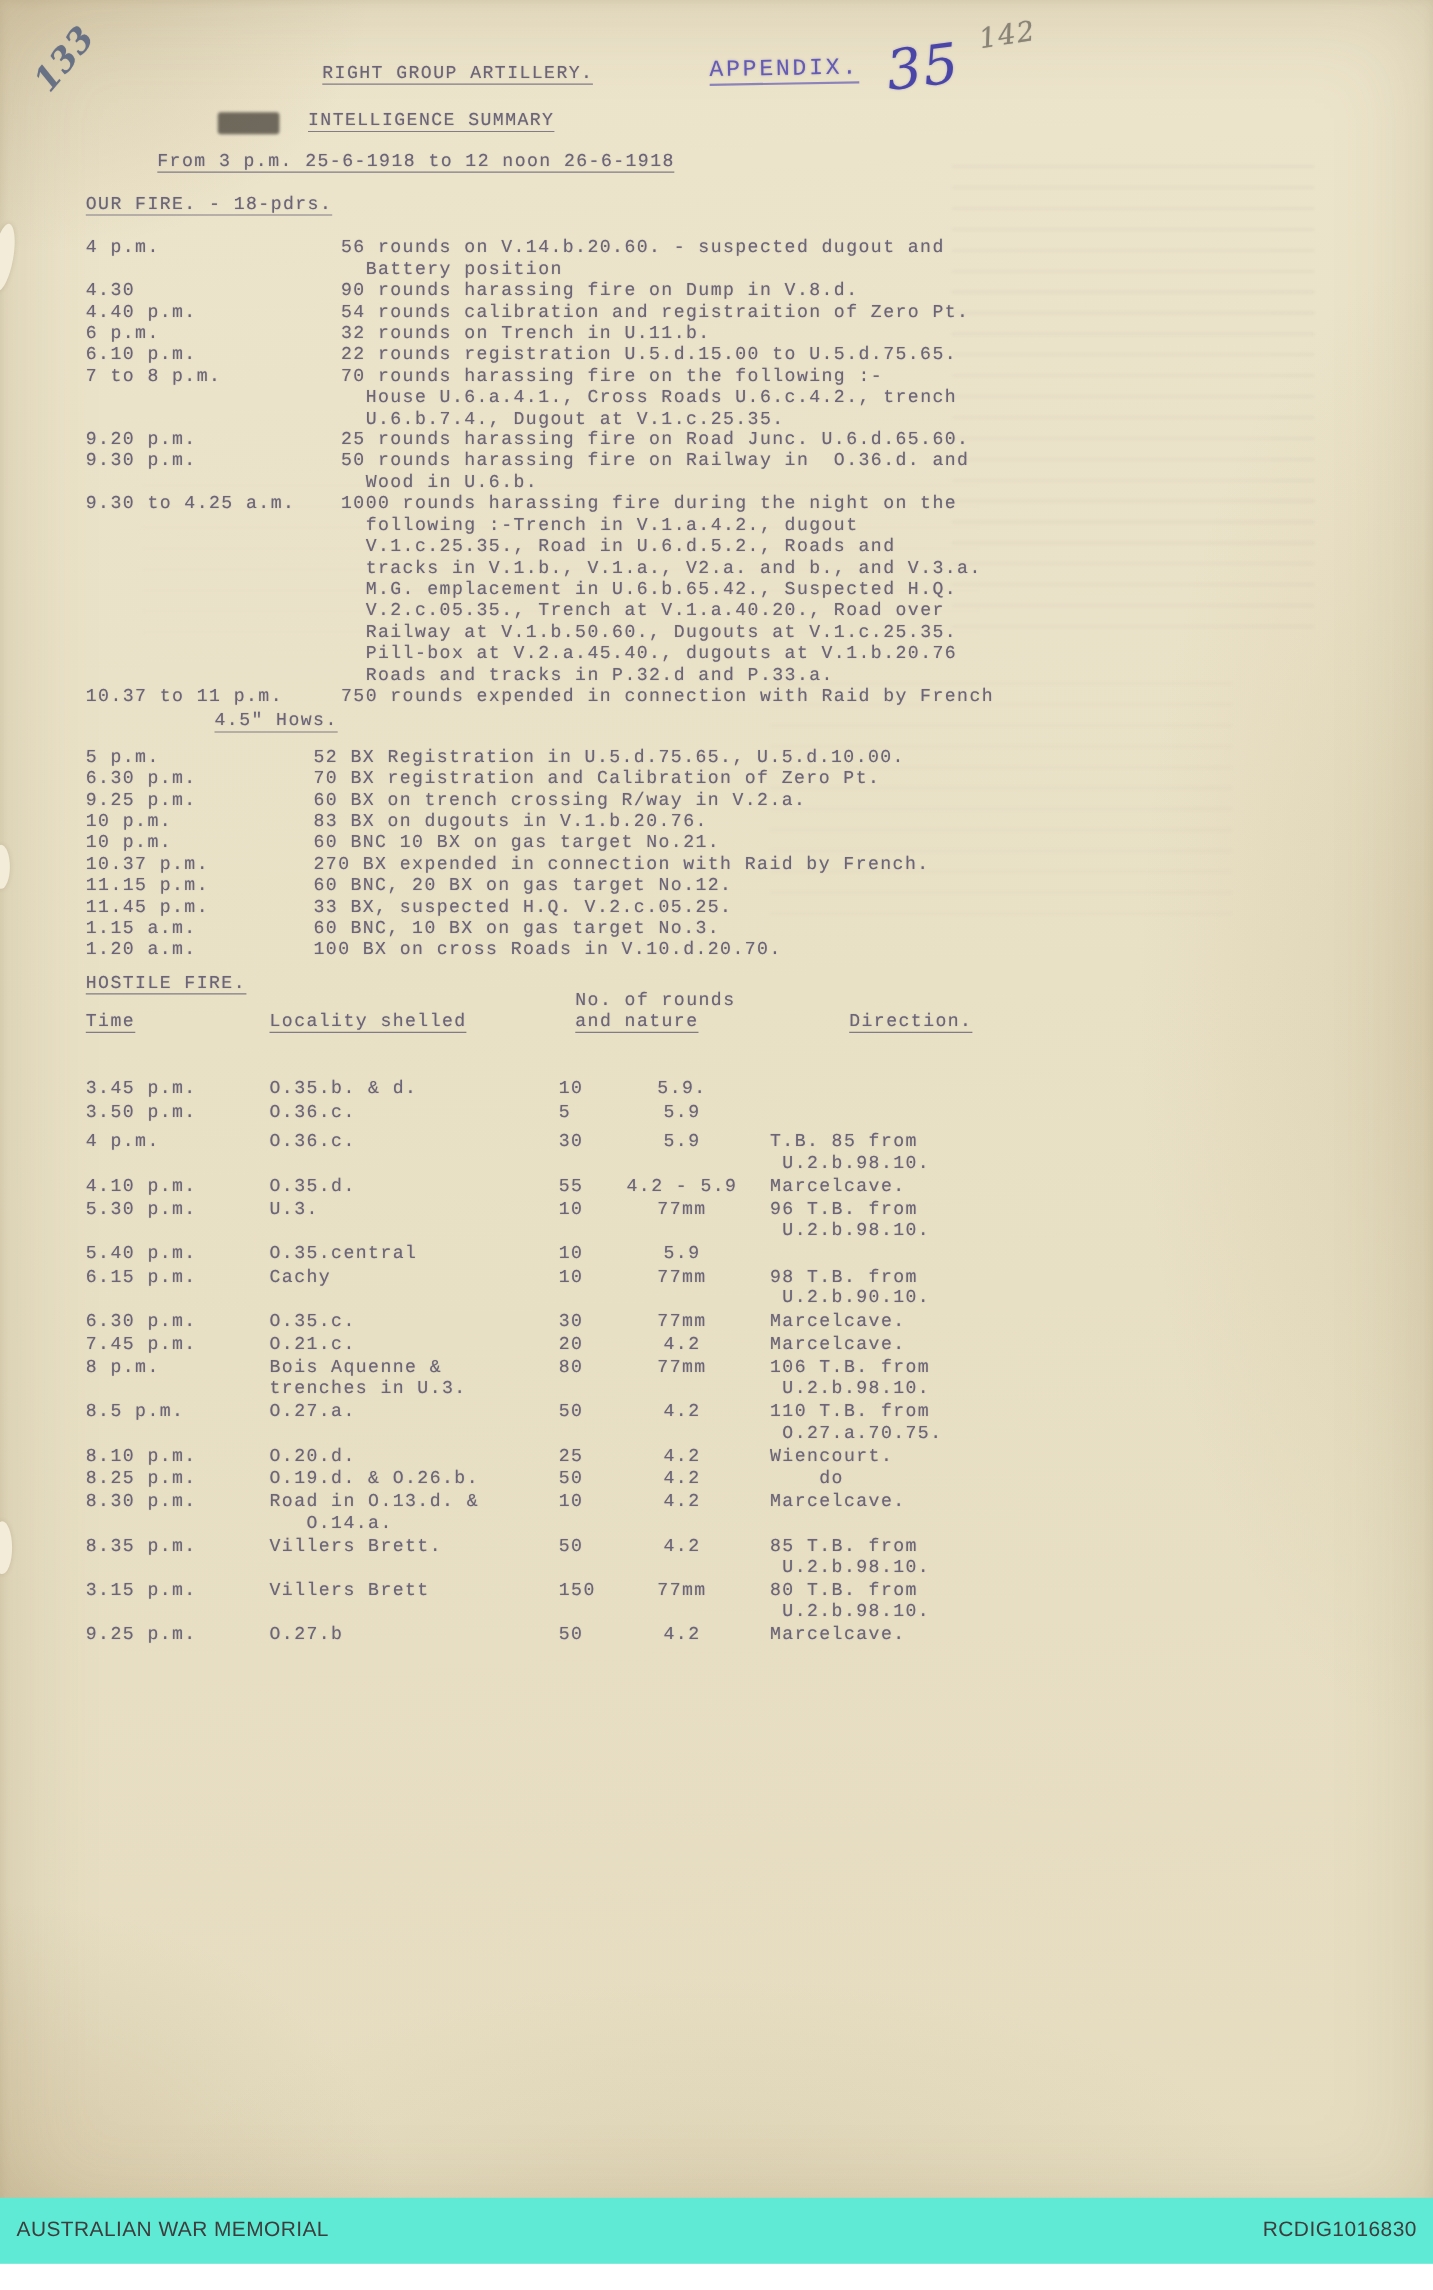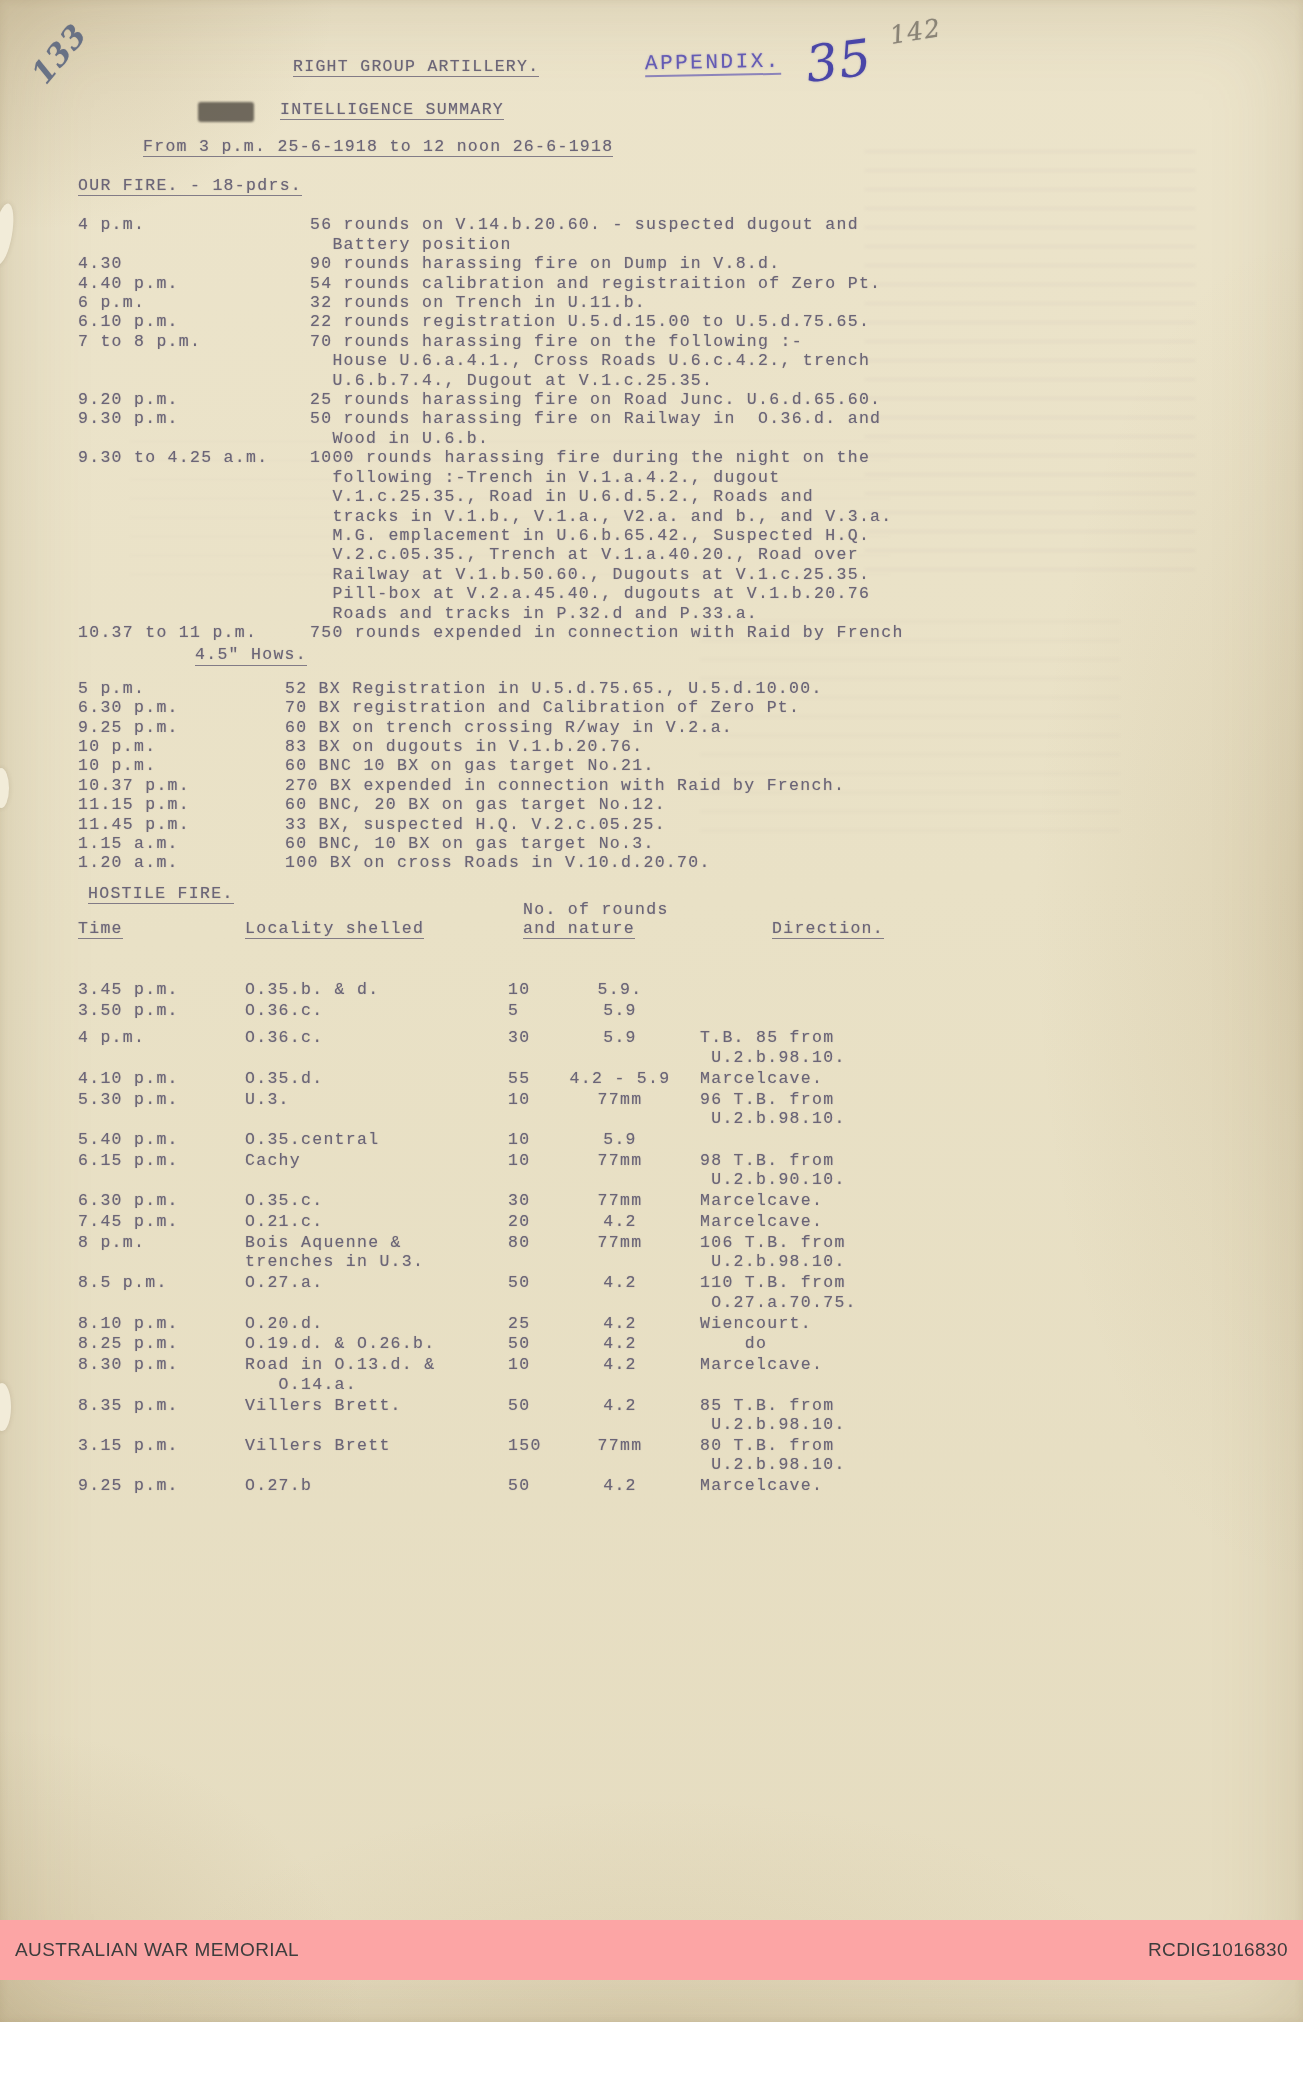--- a/index.html
+++ b/index.html
@@ -45,21 +45,21 @@
   .ourfire { position:absolute; left:78px; top:176px; width:900px; }
   .sec-head { margin-bottom:19px; }
   .entry { display:flex; }
   .entry .t { flex:0 0 232px; white-space:pre; }
   .entry .x { white-space:pre-wrap; }
   .hows-head { margin:3px 0 13px 117px; }
   .hows .entry .t { flex-basis:207px; }
 
   
   .hostile { position:absolute; left:78px; top:884px; width:1150px; }
-  .hostile .h-heading { position:absolute; left:10px; top:0; }
+  .hostile .h-heading { position:absolute; left:0; top:0; }
   .th-top  { position:absolute; left:445px; top:16px; }
   .thead   { position:absolute; top:35px; left:0; width:100%; height:22px; }
   .th-time      { position:absolute; left:0; }
   .th-locality  { position:absolute; left:167px; }
   .th-nature    { position:absolute; left:445px;text-align:right; }
   .th-direction { position:absolute; left:694px; }
   .hrows { position:absolute; left:0; top:76px; width:100%;margin-top:20px; }
   .hrow { display:grid; grid-template-columns:167px 263px 52px 120px 1fr; margin-bottom:1.5px; }
   .hc { white-space:pre-wrap; }
   .hc-nature { text-align:center; }
@@ -71,21 +71,21 @@
            background:repeating-linear-gradient(180deg, rgba(125,112,135,0.10) 0 3px, rgba(125,112,135,0) 3px 19px); }
   #ghost1 { left:865px; top:150px; width:330px; height:430px; opacity:.55; }
   #ghost2 { left:130px; top:440px; width:760px; height:140px; opacity:.18; }
   #ghost3 { left:700px; top:620px; width:420px; height:220px; opacity:.35; }
   .tear { position:absolute; background:#f2ecd9; border-radius:50%; box-shadow:0 0 5px rgba(90,70,40,0.15); }
   #tear1 { left:-6px; top:203px; width:18px; height:62px; transform:rotate(10deg); }
   #tear2 { left:-7px; top:768px; width:16px; height:40px; }
   #tear3 { left:-7px; top:1383px; width:18px; height:48px; }
 
   
-  .footerbar { position:absolute; left:0; top:1920px; width:1303px; height:60px; background:#fca5a5;
+  .footerbar { position:absolute; left:0; top:1998px; width:1303px; height:60px; background:#5eead4;
                display:flex; justify-content:space-between; align-items:center; padding:0 15px;
                font-size:19px; color:#3d3d3d; letter-spacing:0.4px; }
 </style>
 </head>
 <body>
 
 <div class="stage">
   <div class="paper type">
 
     <div class="ghost" id="ghost1"></div>

